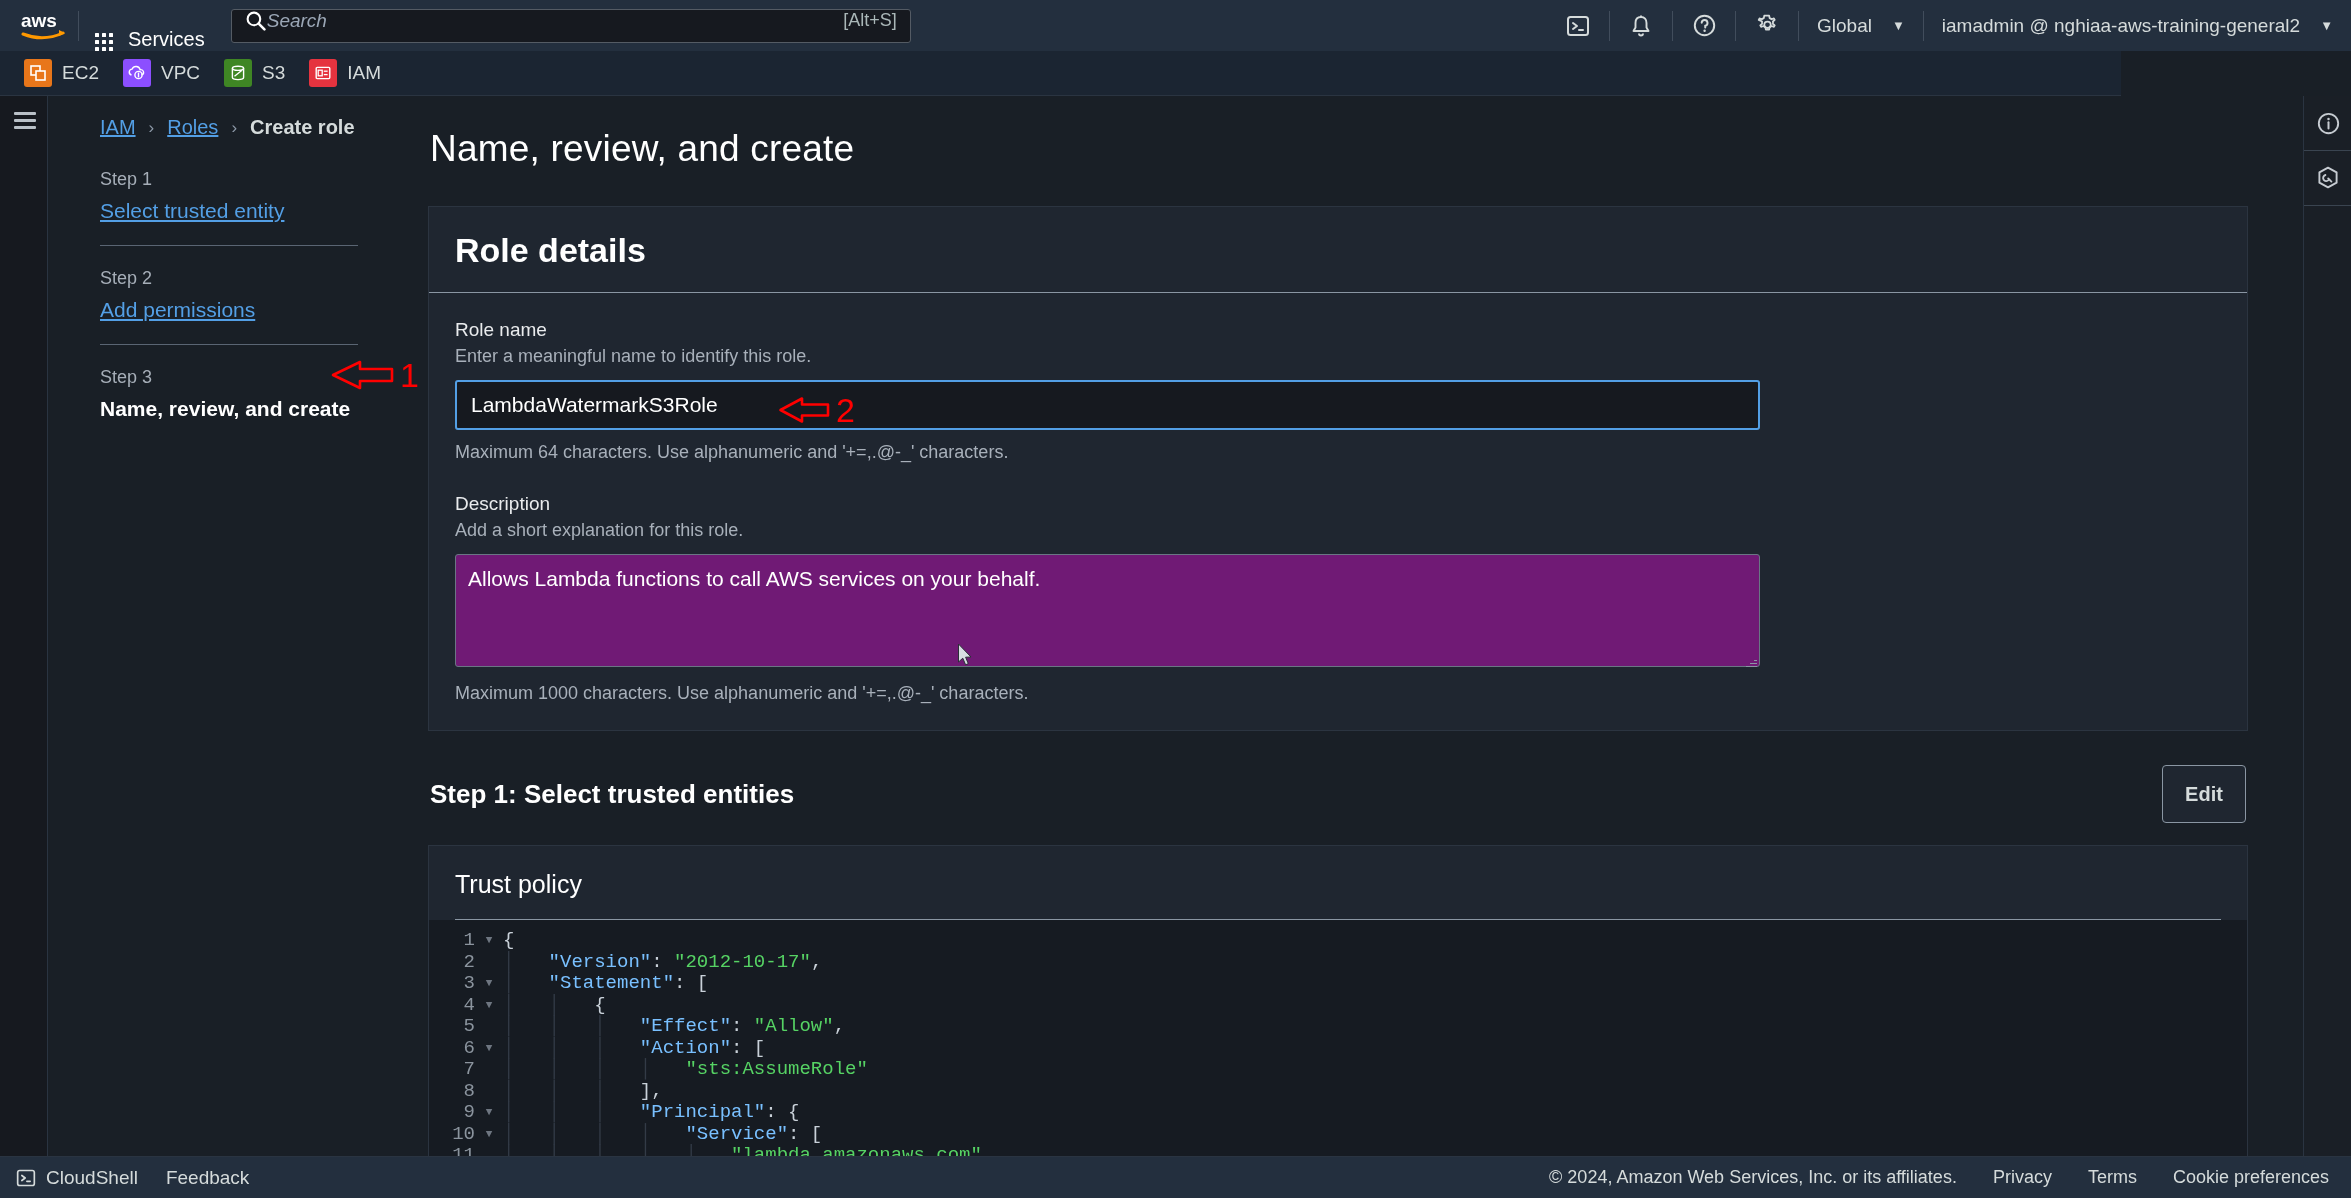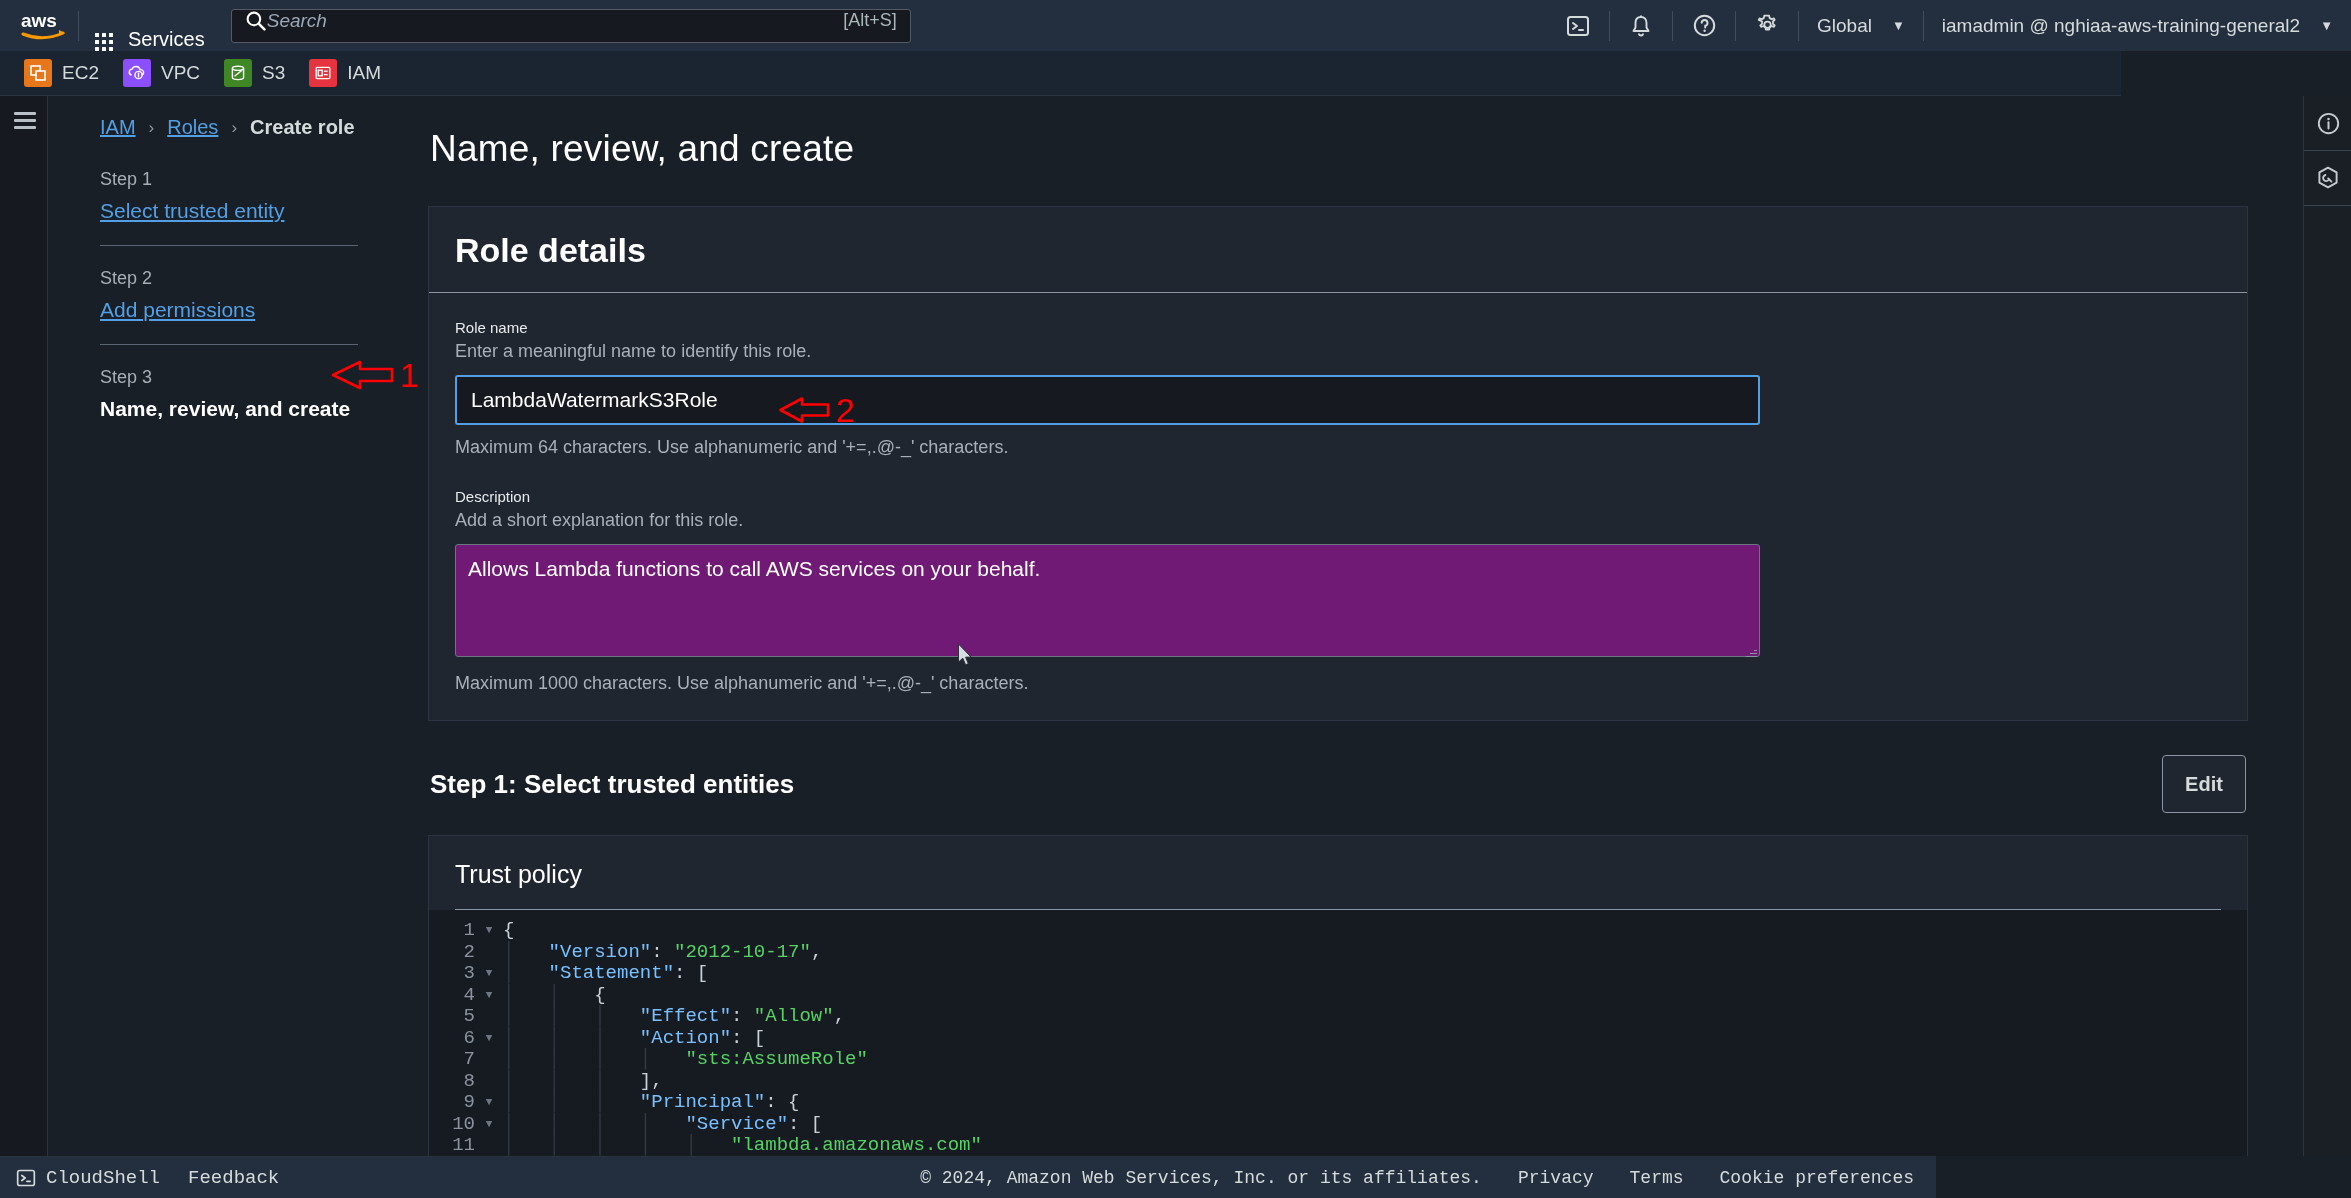--- a/index.html
+++ b/index.html
@@ -102,21 +102,21 @@
 
   
   #content { position:absolute; left:380px; top:18px; width:1820px; }
   #page-title { font-size:37px; font-weight:normal; color:#ffffff; margin:14px 0 36px 2px; letter-spacing:.2px;}
 
   .panel { background:#1f2630; border:1px solid #2b3440; margin-bottom:34px; }
   .panel-header { padding:24px 26px 22px 26px; border-bottom:1px solid #8a96a3; }
   .panel-header h2 { font-size:34px; font-weight:bold; color:#ffffff; }
   .panel-body { padding:26px; }
 
-  .field-label { font-size:15px; color:#e9ebed; margin-bottom:5px; }
+  .field-label { font-size:19px; color:#e9ebed; margin-bottom:5px; }
   .field-hint { font-size:18px; color:#a8b0ba; margin-bottom:13px; }
   .field-constraint { font-size:18px; color:#a8b0ba; margin-top:12px; }
 
   input.text-field {
     width:1305px; height:50px; background:#16191f;
     border:2px solid #539fe5; border-radius:3px; color:#ffffff;
     font-size:21px; padding:0 14px; outline:none;
     font-family:"Liberation Sans", sans-serif;
   }
   textarea.text-area {
@@ -170,24 +170,23 @@
 
   
   .annot { position:absolute; z-index:60; pointer-events:none; display:flex; align-items:center; gap:6px;}
   .annot-num { color:#ff0000; font-size:34px; font-family:"Liberation Sans", sans-serif; line-height:1;}
 
   
   #cursor { position:absolute; z-index:70; pointer-events:none; }
 
   
   #footer {
-    position:absolute; left:0; bottom:0; width:1936px; height:42px;
+    position:absolute; left:0; bottom:0; width:2351px; height:42px;
     background:#232f3e; display:flex; align-items:center; z-index:40;
     border-top:1px solid #2a3441;
-    font-family:Liberation Mono, monospace;
   }
   .footer-left { display:flex; align-items:center; gap:28px; padding-left:16px; }
   .footer-item { color:#d5dbdb; font-size:19px; cursor:pointer; display:flex; align-items:center; gap:10px;}
   .footer-right { margin-left:auto; display:flex; align-items:center; gap:36px; padding-right:22px; }
   .footer-copy { color:#d5dbdb; font-size:18px; }
   .footer-link { color:#d5dbdb; font-size:18px; cursor:pointer; }
 </style>
 </head>
 <body>
 

